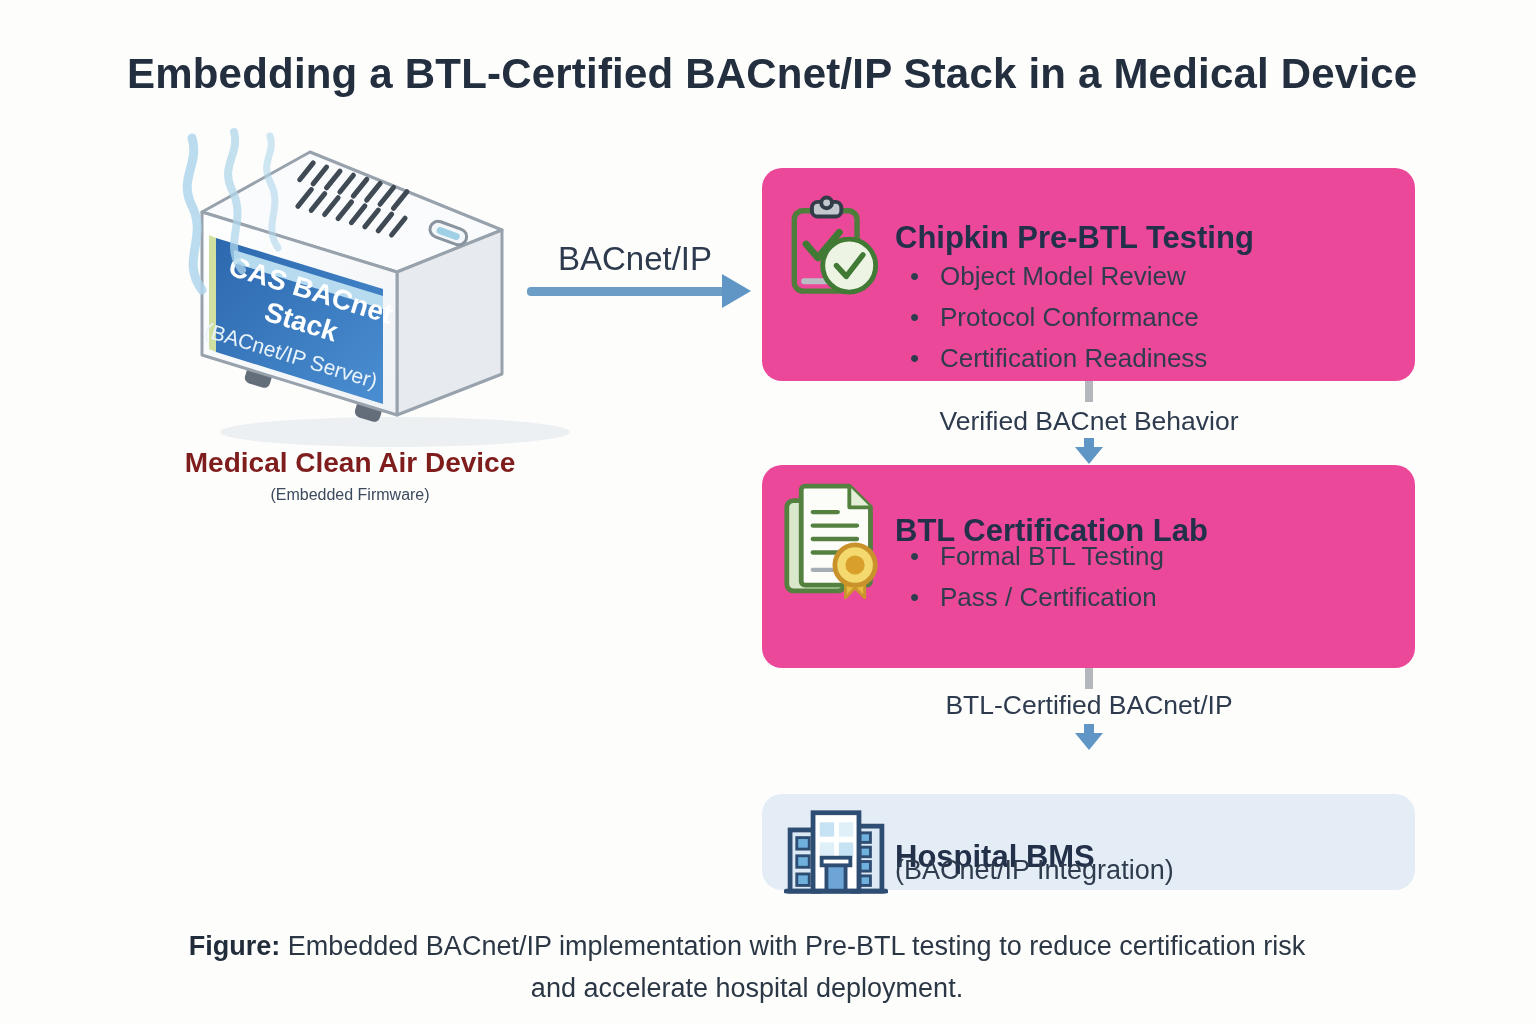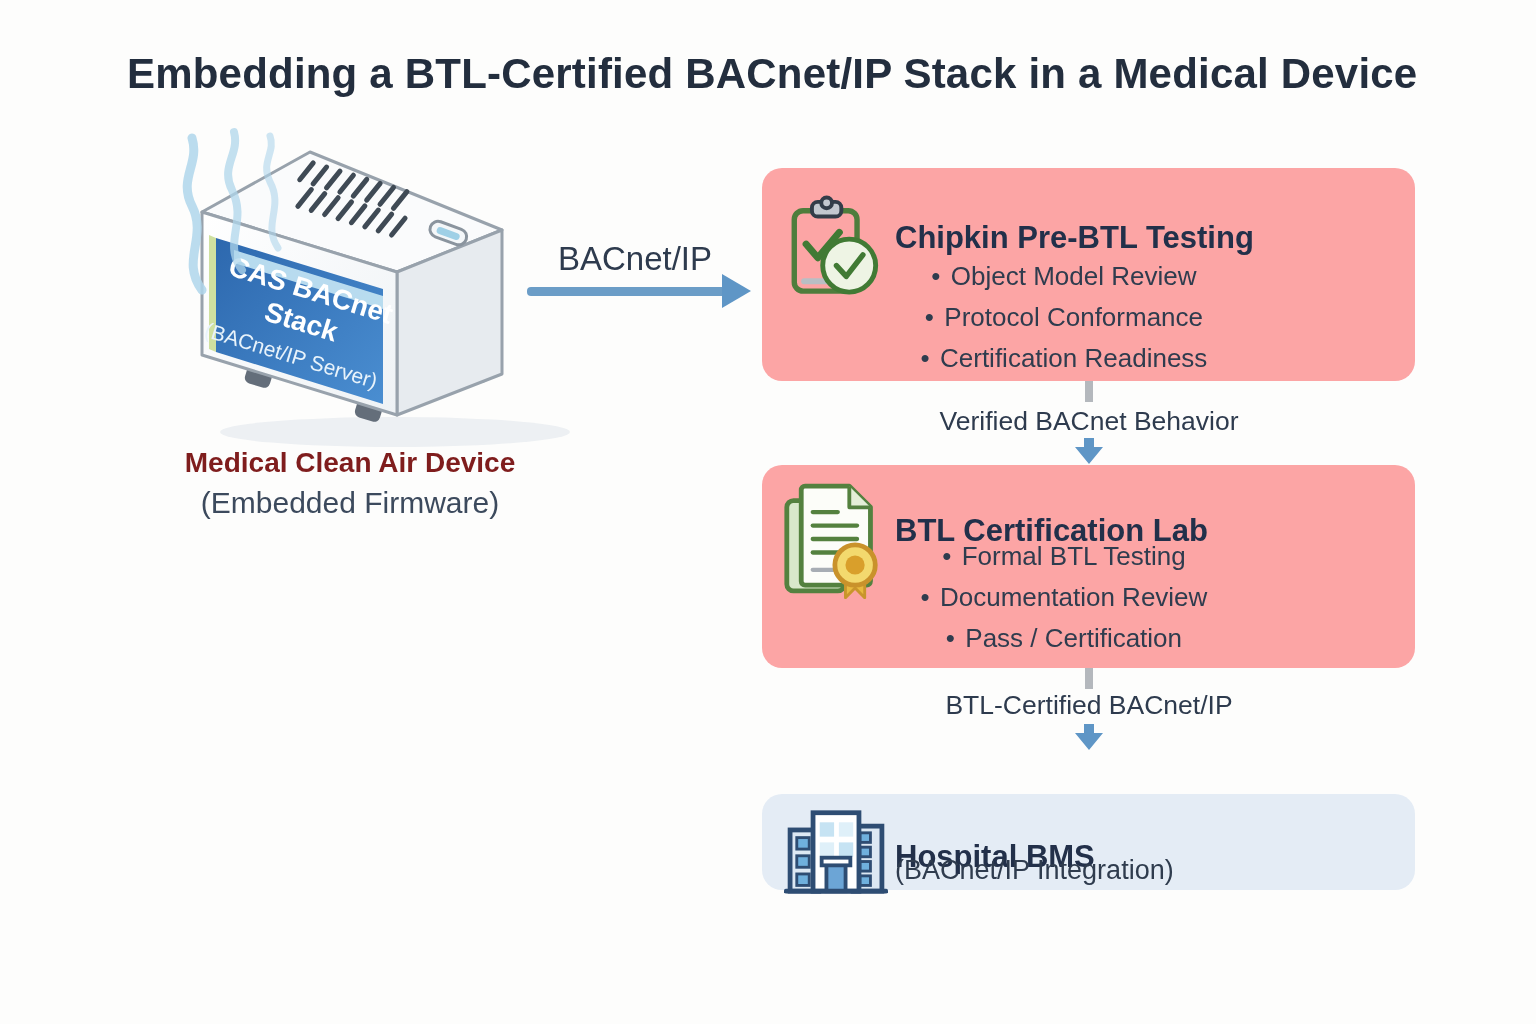--- a/index.html
+++ b/index.html
@@ -11,34 +11,34 @@
   }
   .title {
     position:absolute; left:127px; top:50px;
     font-size:42px; font-weight:700; color:#232e3e; letter-spacing:.2px;
     margin:0;
   }
   
   .device-svg { position:absolute; left:150px; top:112px; }
   .device-caption { position:absolute; left:118px; top:447px; width:464px; text-align:center; }
   .device-name { font-size:28px; font-weight:700; color:#7f1d1d; }
-  .device-sub  { font-size:30px; font-weight:400; color:#3c4a5d; margin-top:7px; }
+  .device-sub  { font-size:16px; font-weight:400; color:#3c4a5d; margin-top:7px; }
 
   
   .harrow-label { position:absolute; left:533px; top:240px; width:204px; text-align:center;
                   font-size:33px; color:#2e3b4e; }
   .harrow-line  { position:absolute; left:527px; top:287px; width:200px; height:9px;
                   background:#6b9dc7; border-radius:4px; }
   .harrow-head  { position:absolute; left:722px; top:274px; width:0; height:0;
                   border-left:29px solid #5f96c6;
                   border-top:17px solid transparent; border-bottom:17px solid transparent; }
 
   
   .step { position:absolute; left:762px; width:653px; border-radius:20px; }
-  .step.green { background:#fca5a5;text-align:center; }
+  .step.green { background:#ec4899; }
   .step.blue  { background:#e4ecf5; }
   #step1 { top:168px; height:213px; }
   #step2 { top:465px; height:203px; }
   #step3 { top:794px; height:96px; }
   .step-icon { position:absolute; }
   #step1 .step-icon { left:24px; top:27px; }
   #step2 .step-icon { left:20px; top:16px; }
   #step3 .step-icon { left:22px; top:13px; }
   .step-title { position:absolute; left:133px; font-size:31px; font-weight:700; color:#22304a; }
   #step1 .step-title { top:26px; }
@@ -186,21 +186,20 @@
         <line x1="32" y1="74" x2="68" y2="74"></line>
       </g>
       <line x1="32" y1="92" x2="54" y2="92" stroke="#a7adb4" stroke-width="4.5" stroke-linecap="round"></line>
       <path d="M66,100 V121 L76,111 L86,121 V100 Z" fill="#e8b93f" stroke="#c9952c" stroke-width="3" stroke-linejoin="round"></path>
       <circle cx="76" cy="87" r="21" fill="#f3d96e" stroke="#c9922b" stroke-width="5"></circle>
       <circle cx="76" cy="87" r="10" fill="#d99f2b"></circle>
     </svg>
     <h2 class="step-title">BTL Certification Lab</h2>
     <ul class="bullets">
       <li><span class="dot">•</span><span>Formal BTL Testing</span></li>
-      <li><span class="dot">•</span><span>Documentation Review</span></li>
       <li><span class="dot">•</span><span>Pass / Certification</span></li>
     </ul>
   </section>
 
   <div class="connector-bar" id="conn2-bar"></div>
   <div class="connector-label" id="conn2-label">BTL-Certified BACnet/IP</div>
   <svg class="connector-arrow" id="conn2-arrow" width="30" height="26" viewBox="0 0 30 26">
     <path d="M10,0 h10 v9 h9 L15,26 L1,9 h9 Z" fill="#5f96c6"></path>
   </svg>
 
@@ -225,14 +224,18 @@
           <rect x="57" y="37" width="15" height="15"></rect>
       </g>
       <rect x="44" y="60" width="20" height="28" fill="#6ca5d6" stroke="#2e4d73" stroke-width="4"></rect>
       <rect x="39" y="53" width="30" height="8" fill="#ffffff" stroke="#2e4d73" stroke-width="4"></rect>
       <line x1="2" y1="88" x2="106" y2="88" stroke="#2e4d73" stroke-width="5" stroke-linecap="round"></line>
     </svg>
     <h2 class="step-title">Hospital BMS</h2>
     <div class="step-sub">(BACnet/IP Integration)</div>
   </section>
 
+  <p class="caption">
+    <span class="cap-label">Figure:</span>
+    <span>Embedded BACnet/IP implementation with Pre-BTL testing to reduce certification risk and accelerate hospital deployment.</span>
+  </p>
 
 </div>
 
 </body></html>

